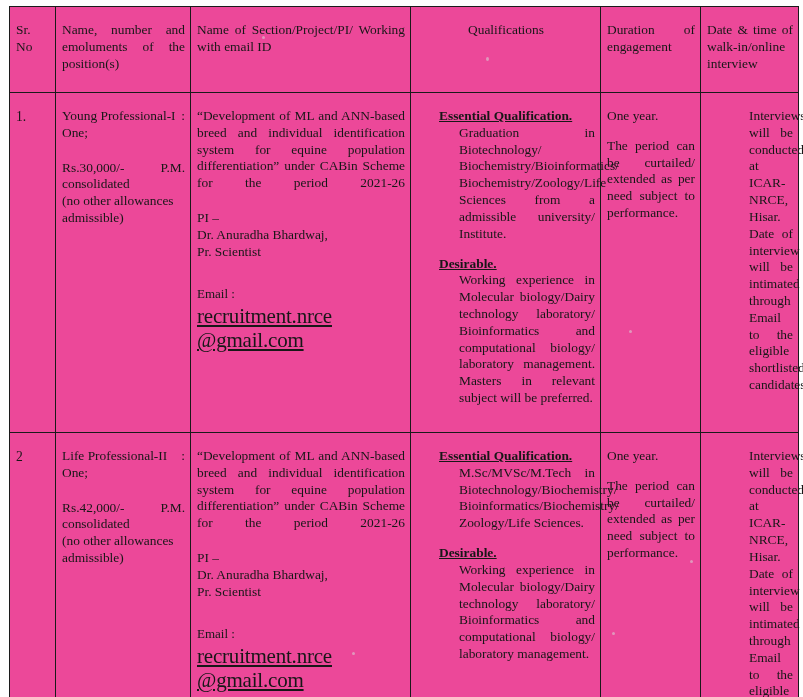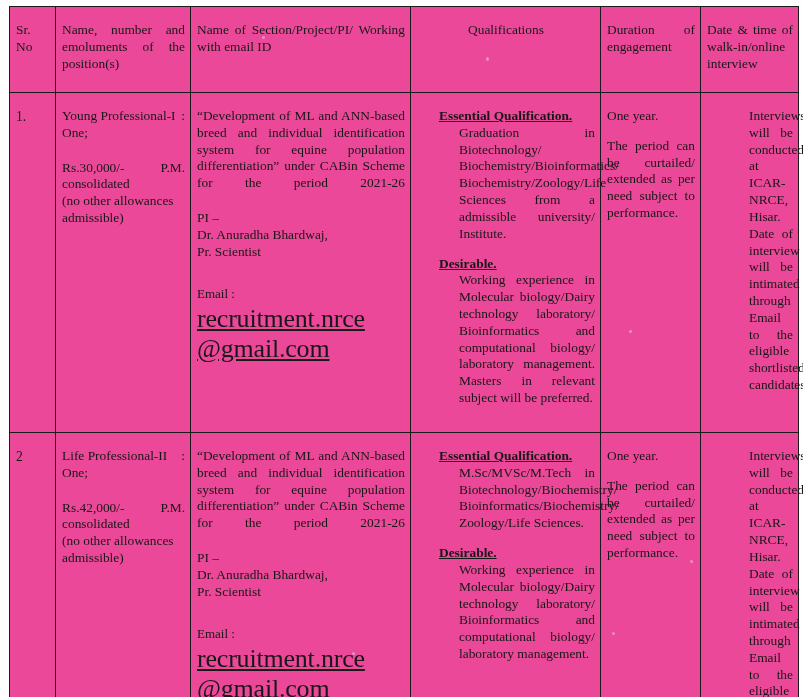--- a/index.html
+++ b/index.html
@@ -80,21 +80,21 @@
     font-weight: bold;
     text-decoration: underline;
     margin-left: 22px;
   }
 
   .email-label {
     font-size: 13px;
     margin-bottom: 2px;
   }
   .email-address {
-    font-size: 26px;
+    font-size: 21px;
     line-height: 1.16;
     text-decoration: underline;
     letter-spacing: -0.2px;
     word-break: break-all;
   }
 
   .pm-row {
     display: flex;
     justify-content: space-between;
   }

